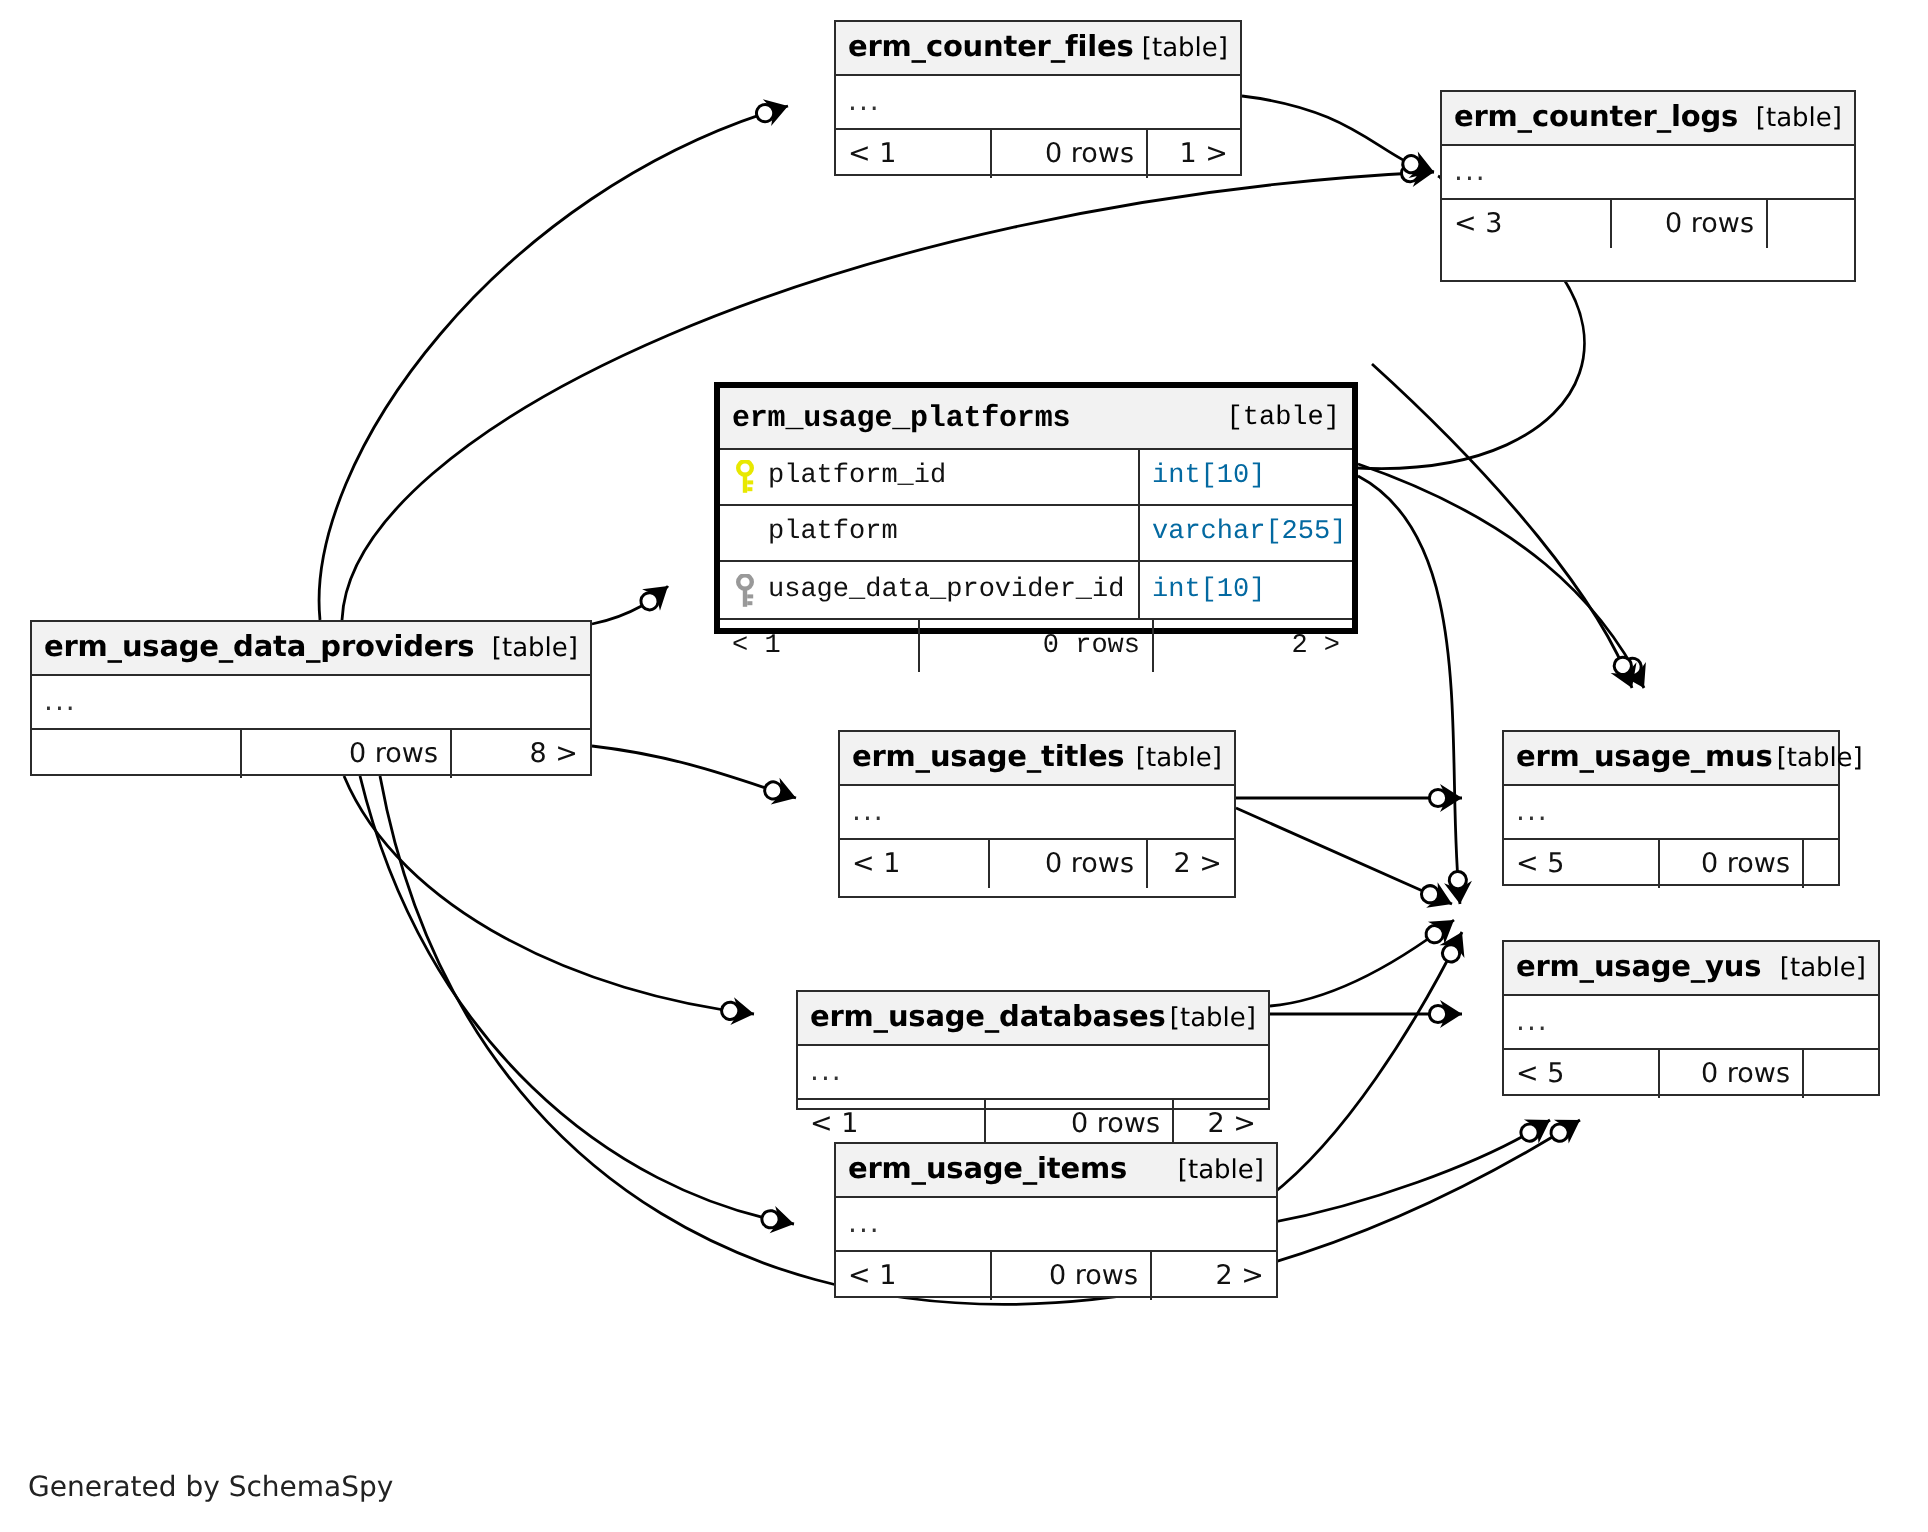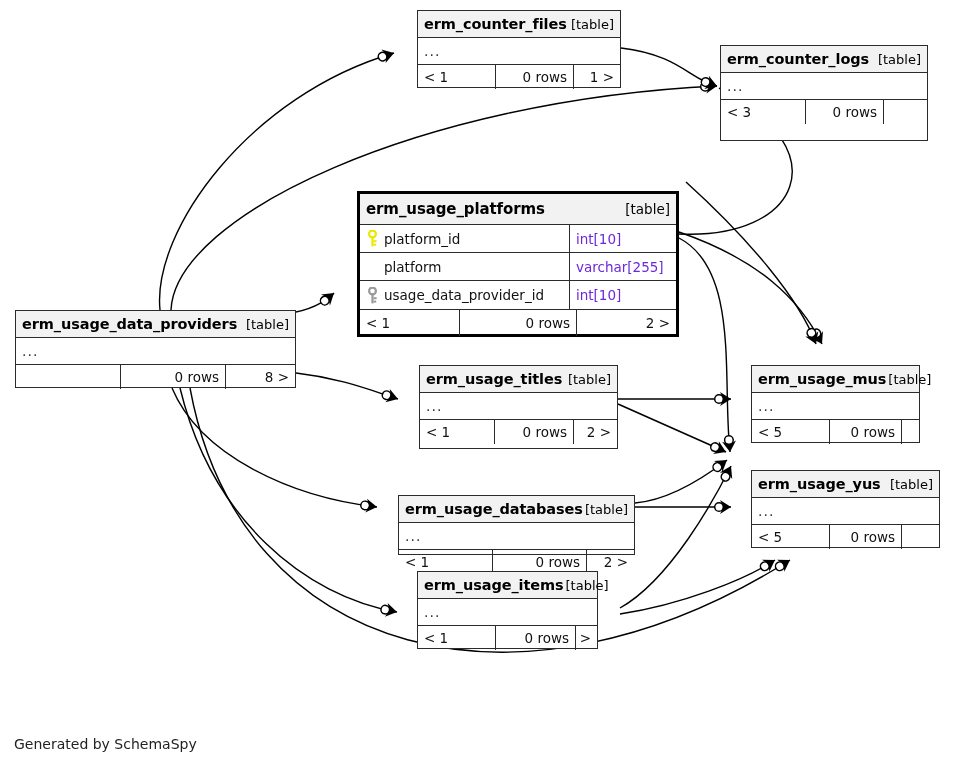--- a/index.html
+++ b/index.html
@@ -97,21 +97,21 @@
     white-space: nowrap;
   }
   .col-type {
     width: 106px;
     flex: 0 0 106px;
     display: flex;
     align-items: center;
     padding-left: 6px;
     box-sizing: border-box;
     font-size: 13.5px;
-    color: #6d28d9;
+    color: #0369a1;
     white-space: nowrap;
   }
   .col-name {
     font-size: 13.5px;
     color: #111;
     margin-left: 6px;
   }
   .keyicon { width: 11px; height: 17px; display: inline-block; position: relative; }
   .keyicon svg { display:block; }
   .keyspacer { width: 11px; display: inline-block; }
@@ -278,21 +278,21 @@
         <div class="tbl-rowline">
           <span class="ellipsis">...</span>
         </div>
       </div>
       <div class="tbl-foot">
         <div class="foot-cell foot-left" style="flex: 0 0 85px; width: 85px;">&lt; 3</div>
         <div class="foot-cell foot-right" style="flex: 0 0 78px; width: 78px;">0 rows</div>
         <div class="foot-cell foot-right" style="flex: 1 1 auto;"></div>
       </div>
     </div>
-    <div class="tbl emphasized" style="left: 357px; top: 191px; width: 322px; height: 146px;">
+    <div class="tbl emphasized" style="left: 357px; top: 191px; width: 322px; height: 126px; font-family: Liberation Mono, monospace;">
       <div class="tbl-head">
         <span class="tbl-name">erm_usage_platforms</span>
         <span class="tbl-tag">[table]</span>
       </div>
       <div class="tbl-body">
         <div class="col-row">
           <div class="col-left">
             <span class="keyicon">
               <svg width="11" height="17" viewBox="0 0 11 17">
                 <circle cx="5.5" cy="4" r="3.4" fill="none" stroke="#e8e800" stroke-width="2.2"></circle>
@@ -406,21 +406,21 @@
         <div class="tbl-rowline">
           <span class="ellipsis">...</span>
         </div>
       </div>
       <div class="tbl-foot">
         <div class="foot-cell foot-left" style="flex: 0 0 78px; width: 78px;">&lt; 5</div>
         <div class="foot-cell foot-right" style="flex: 0 0 72px; width: 72px;">0 rows</div>
         <div class="foot-cell foot-right" style="flex: 1 1 auto;"></div>
       </div>
     </div>
-    <div class="tbl" style="left: 417px; top: 571px; width: 181px; height: 78px;">
+    <div class="tbl" style="left: 417px; top: 571px; width: 222px; height: 78px;">
       <div class="tbl-head">
         <span class="tbl-name">erm_usage_items</span>
         <span class="tbl-tag">[table]</span>
       </div>
       <div class="tbl-body">
         <div class="tbl-rowline">
           <span class="ellipsis">...</span>
         </div>
       </div>
       <div class="tbl-foot">

